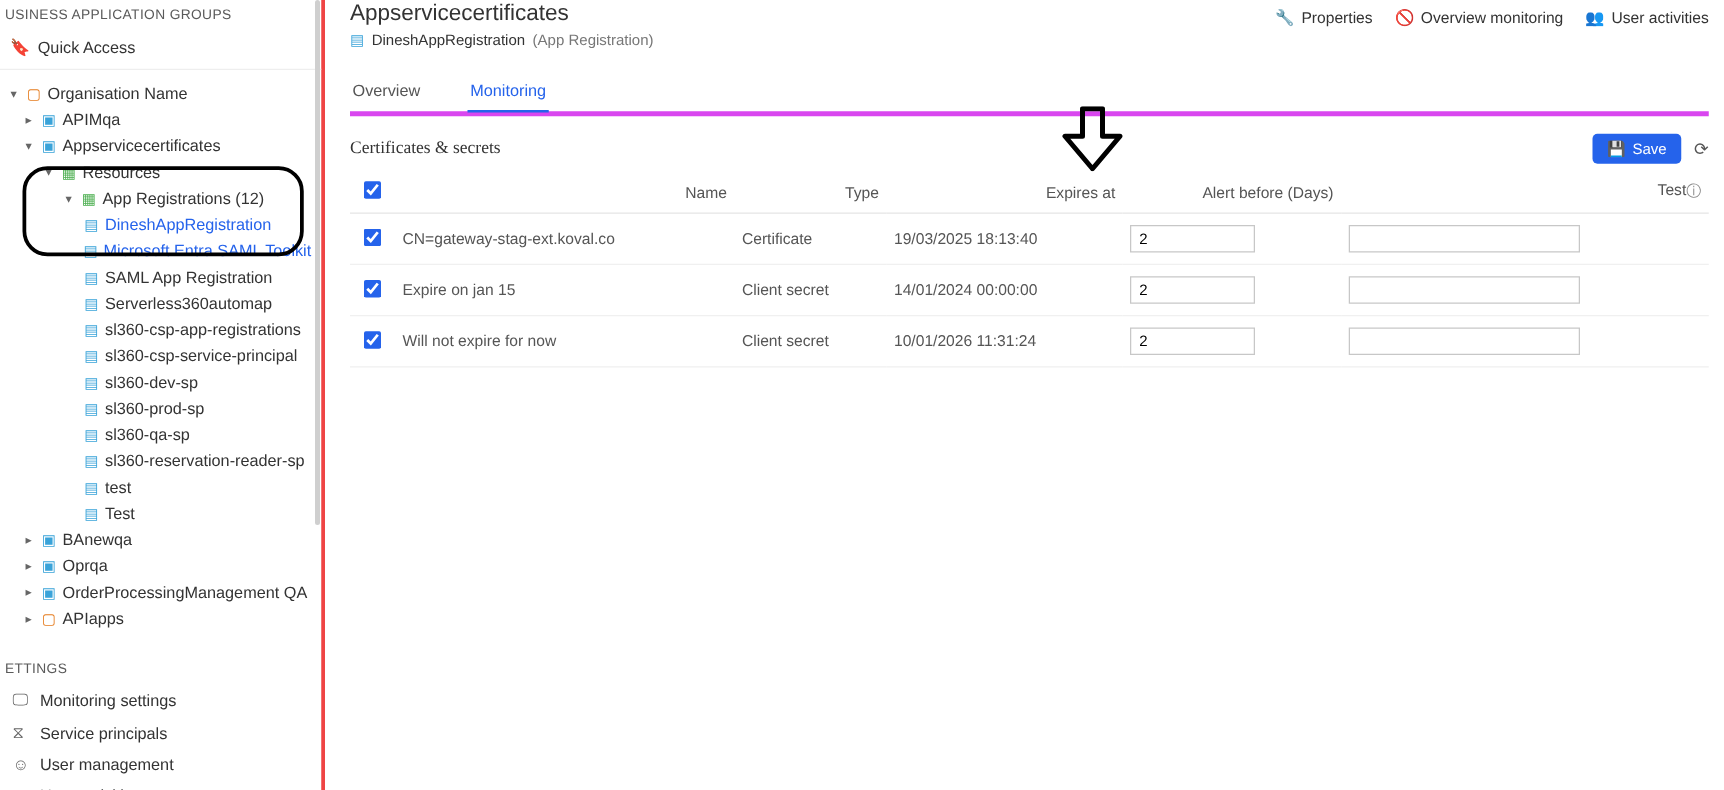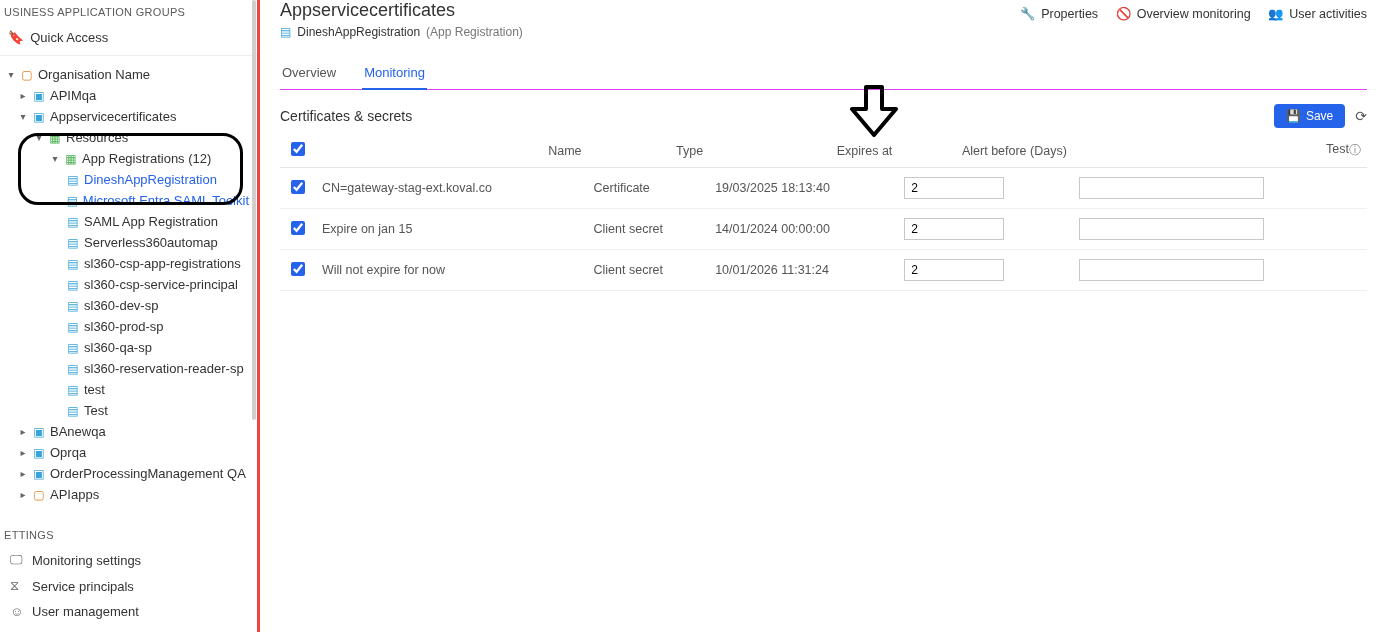--- a/index.html
+++ b/index.html
@@ -33,29 +33,29 @@
   
   .main { flex:1; padding: 0 12px 0 20px; position:relative; }
   .page-head { display:flex; justify-content:space-between; align-items:flex-start; padding-top:0; }
   .title-block .title { font-size:18px; color:#333; }
   .crumb { display:flex; align-items:center; gap:6px; margin-top:4px; font-size:12px; color:#333; }
   .crumb .crumb-icon { color:#3aa3d9; }
   .crumb .muted { color:#777; }
   .head-actions { display:flex; gap:18px; align-items:center; font-size:12.5px; color:#333; padding-top:6px; }
   .head-actions .act { display:flex; gap:5px; align-items:center; cursor:pointer; }
 
-  .tabs { display:flex; gap:24px; border-bottom:1px solid #d946ef; margin-top:18px;text-align:right; }
+  .tabs { display:flex; gap:36px; border-bottom:4px solid #d946ef; margin-top:18px;text-align:right; }
   .tab { padding:8px 2px; font-size:13px; color:#555; cursor:pointer; }
   .tab.active { color:#2563eb; border-bottom:2px solid #2563eb; margin-bottom:-1px; }
 
   .subtabs { display:flex; gap:20px; margin-top:10px; border-bottom:1px solid #eee; }
   .subtab { padding:6px 2px; font-size:12.5px; color:#2563eb; cursor:pointer; border-bottom:2px solid #2563eb; margin-bottom:-1px; }
 
   .section-row { display:flex; justify-content:space-between; align-items:center; margin-top:14px; }
-  .section-title { font-size:14px; color:#333; }
+  .section-title { font-size:14px; color:#333;font-family:Liberation Serif, serif; }
   .sect-actions { display:flex; gap:10px; align-items:center; }
   .btn-save { background:#2563eb; color:#fff; border:none; border-radius:4px; padding:5px 12px; font-size:12px; cursor:pointer; display:flex; gap:5px; align-items:center; }
   .refresh { cursor:pointer; color:#555; font-size:14px; }
 
   table.grid { width:100%; border-collapse:collapse; margin-top:6px; font-size:12.5px; }
   table.grid th { text-align:right; font-weight:400; color:#555; padding:8px 6px; border-bottom:1px solid #e5e5e5; }
   table.grid td { padding:9px 6px; border-bottom:1px solid #f0f0f0; color:#555; }
   table.grid th:first-child, table.grid td:first-child { width:36px; text-align:center; }
   .chk { width:14px; height:14px; accent-color:#2563eb; }
   .numin { width:100px; height:22px; border:1px solid #c7c7c7; padding:0 6px; font-size:12px; }

